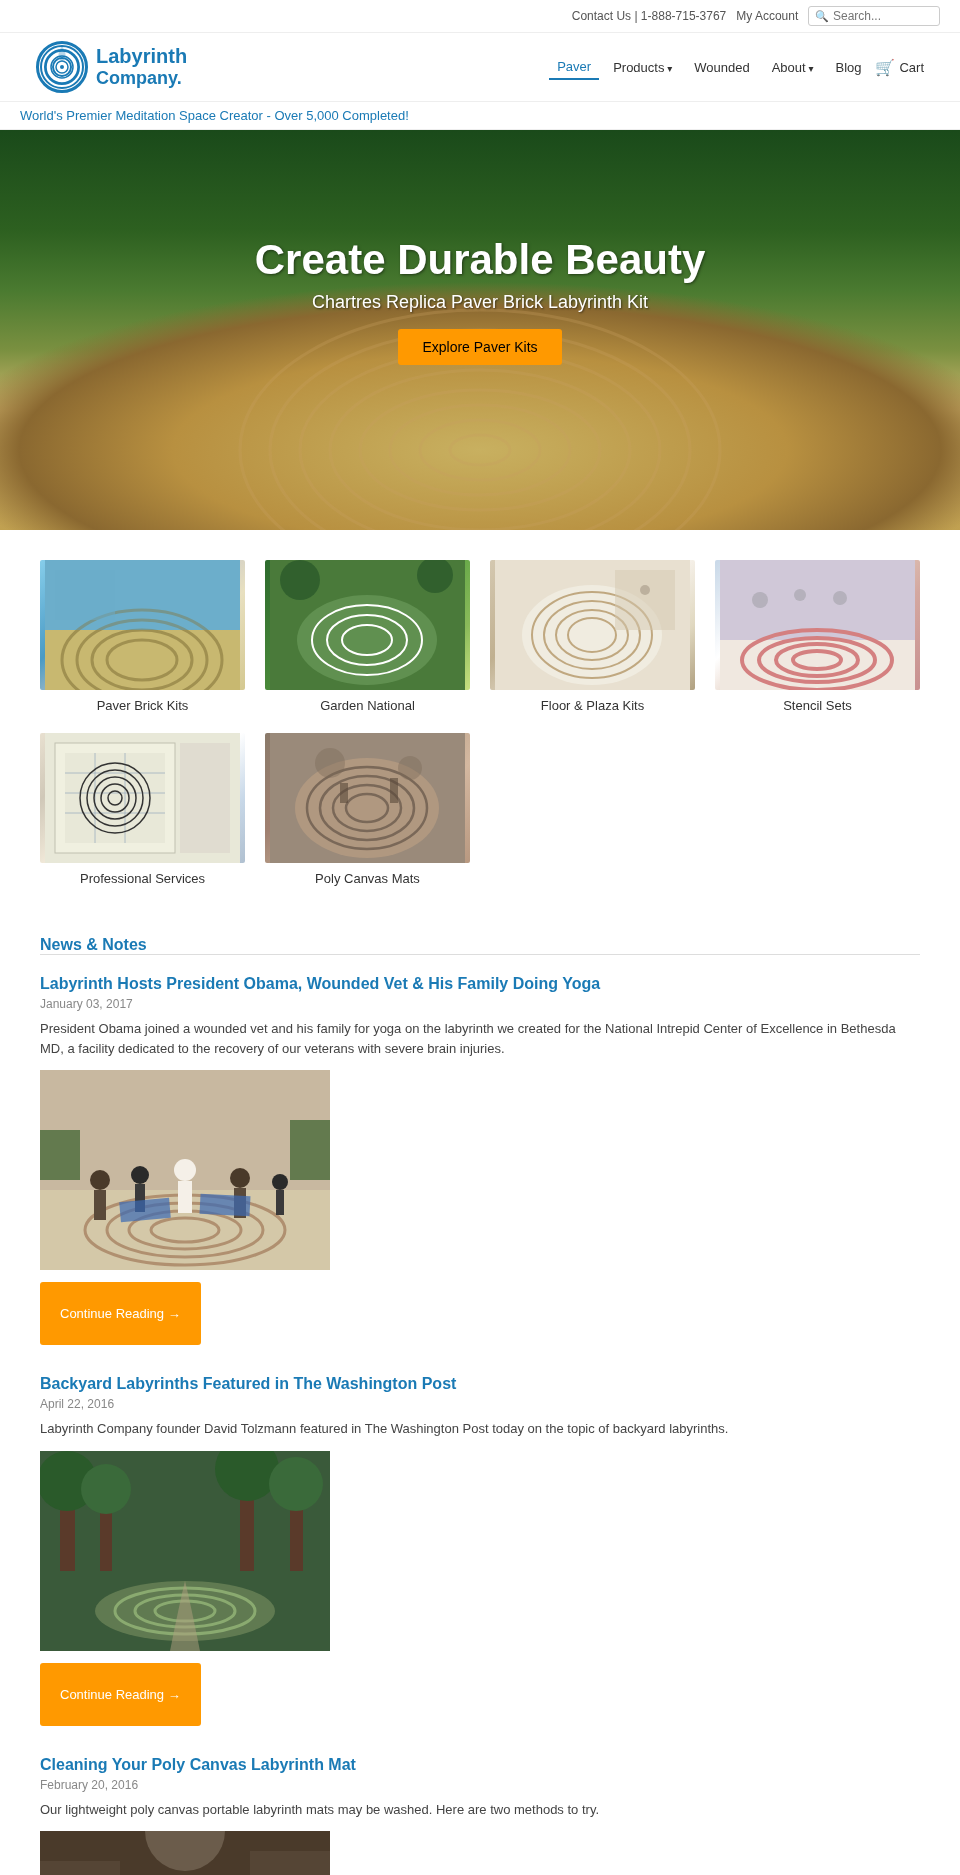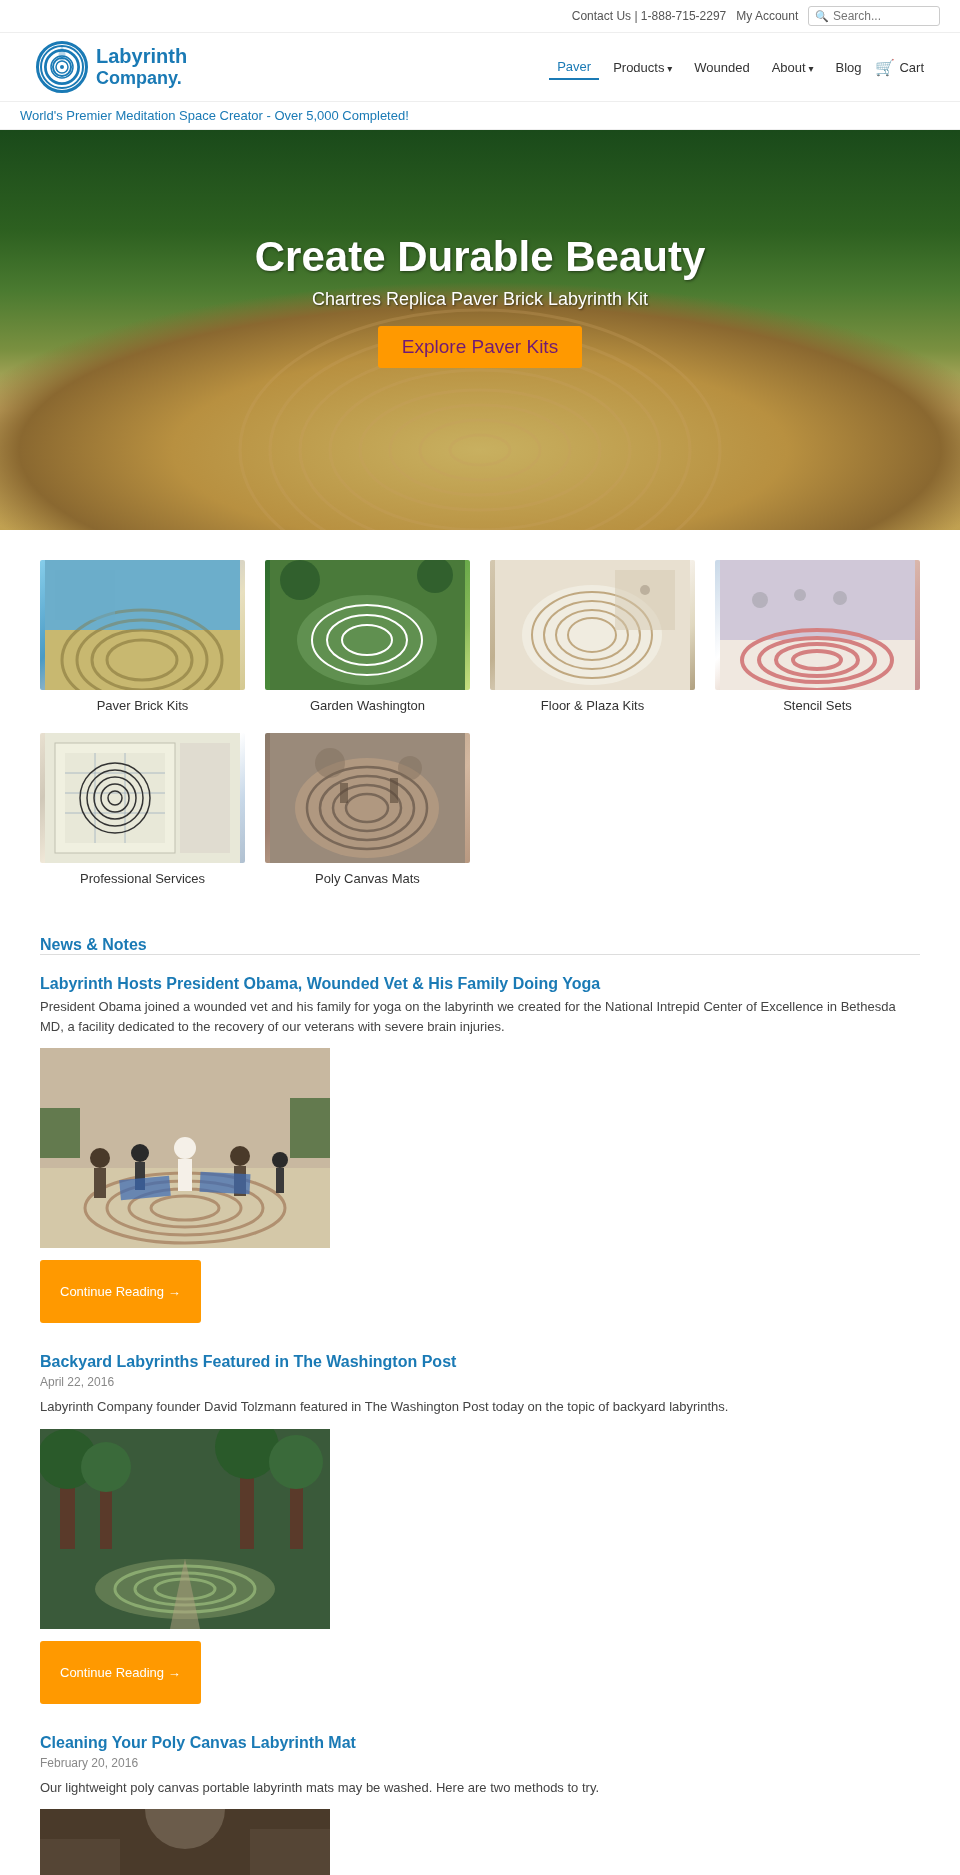--- a/index.html
+++ b/index.html
@@ -134,24 +134,24 @@
       text-shadow: 1px 1px 3px rgba(0,0,0,0.5);
       margin-bottom: 8px;
     }
     .hero-subtitle {
       font-size: 18px;
       text-shadow: 1px 1px 2px rgba(0,0,0,0.5);
       margin-bottom: 16px;
     }
     .hero-btn {
       background: #f90;
-      color: #701a75;
+      color: #000000;
       border: none;
       padding: 10px 24px;
-      font-size: 19px;
+      font-size: 14px;
       border-radius: 3px;
       cursor: pointer;
     }
 
     
     .product-grid {
       display: grid;
       grid-template-columns: repeat(4, 1fr);
       gap: 20px;
       padding: 30px 40px;
@@ -218,21 +218,21 @@
       cursor: pointer;
     }
 
     
     .labyrinth-svg { opacity: 0.3; }
   </style>
 </head>
 <body>
 
 <div class="top-bar">
-  <a href="#">Contact Us | 1-888-715-2297</a>
+  <a href="#">Contact Us | 1-888-715-3767</a>
   <a href="#">My Account</a>
   <div class="search-wrap">
     <span class="search-icon">🔍</span>
     <input type="text" placeholder="Search..." style="">
   </div>
 </div>
 
 <div class="header">
   <div class="logo-wrap">
     <div class="logo-circle">
@@ -307,21 +307,21 @@
       <svg width="100%" height="100%" viewBox="0 0 195 130">
         <rect width="195" height="130" fill="#4a7a3a"></rect>
         <ellipse cx="97" cy="80" rx="70" ry="45" fill="#6a9a5a" opacity="0.7"></ellipse>
         <ellipse cx="97" cy="80" rx="55" ry="35" fill="none" stroke="#fff" stroke-width="2"></ellipse>
         <ellipse cx="97" cy="80" rx="40" ry="25" fill="none" stroke="#fff" stroke-width="2"></ellipse>
         <ellipse cx="97" cy="80" rx="25" ry="15" fill="none" stroke="#fff" stroke-width="2"></ellipse>
         <circle cx="30" cy="20" r="20" fill="#2a5a2a" opacity="0.8"></circle>
         <circle cx="165" cy="15" r="18" fill="#2a5a2a" opacity="0.8"></circle>
       </svg>
     </div>
-    <div class="product-label">Garden Washington</div>
+    <div class="product-label">Garden National</div>
   </div>
 
   <div class="product-item">
     <div class="product-img img-floor">
       <svg width="100%" height="100%" viewBox="0 0 195 130">
         <rect width="195" height="130" fill="#e8e0d0"></rect>
         <ellipse cx="97" cy="75" rx="70" ry="50" fill="#f0ece0"></ellipse>
         <ellipse cx="97" cy="75" rx="60" ry="43" fill="none" stroke="#c0a880" stroke-width="2"></ellipse>
         <ellipse cx="97" cy="75" rx="48" ry="34" fill="none" stroke="#c0a880" stroke-width="2"></ellipse>
         <ellipse cx="97" cy="75" rx="36" ry="25" fill="none" stroke="#c0a880" stroke-width="2"></ellipse>
@@ -393,20 +393,21 @@
     <div class="product-label">Poly Canvas Mats</div>
   </div>
 
 </div>
 
 <div class="news-section">
   <div class="news-heading">News &amp; Notes</div>
 
   <div class="news-item">
     <a href="#" class="news-title">Labyrinth Hosts President Obama, Wounded Vet &amp; His Family Doing Yoga</a>
+    <div class="news-date">January 03, 2017</div>
     <div class="news-text">President Obama joined a wounded vet and his family for yoga on the labyrinth we created for the National Intrepid Center of Excellence in Bethesda MD, a facility dedicated to the recovery of our veterans with severe brain injuries.</div>
     <div class="news-img img-news1">
       <svg width="290" height="200" viewBox="0 0 290 200">
         <rect width="290" height="200" fill="#c8b8a0"></rect>
         <rect y="120" width="290" height="80" fill="#d4c8a8"></rect>
 
         <ellipse cx="145" cy="160" rx="100" ry="35" fill="none" stroke="#b09070" stroke-width="3"></ellipse>
         <ellipse cx="145" cy="160" rx="78" ry="27" fill="none" stroke="#b09070" stroke-width="3"></ellipse>
         <ellipse cx="145" cy="160" rx="56" ry="19" fill="none" stroke="#b09070" stroke-width="3"></ellipse>
         <ellipse cx="145" cy="160" rx="34" ry="12" fill="none" stroke="#b09070" stroke-width="3"></ellipse>

